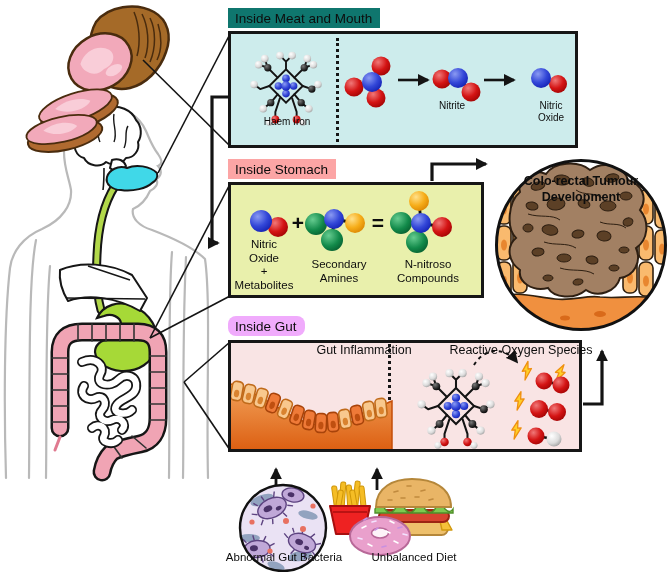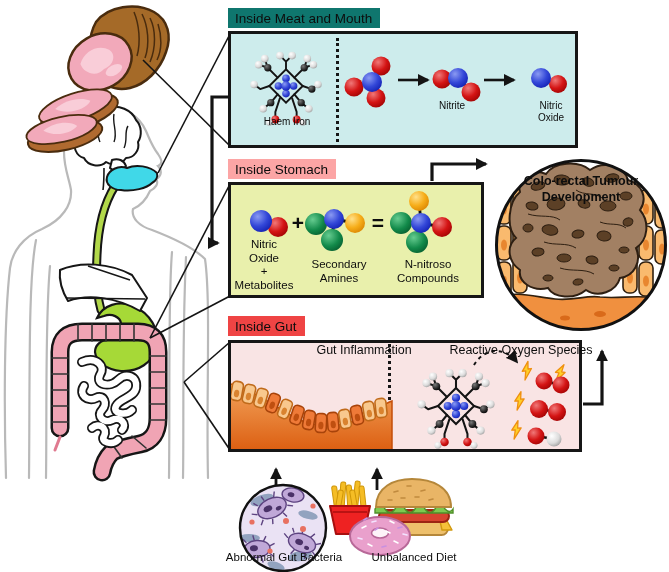--- a/index.html
+++ b/index.html
@@ -21,21 +21,21 @@
 
 <div class="stage">
 
   <div class="tab" style="left:228px;top:8px;background:#0f766e;">Inside Meat and Mouth</div>
   <div class="panel" style="left:228px;top:31px;width:350px;height:117px;background:#cdecec;"></div>
   <div class="divider" style="left:336px;top:38px;height:104px;"></div>
 
   <div class="tab" style="left:228px;top:159px;background:#fca5a5;">Inside Stomach</div>
   <div class="panel" style="left:228px;top:182px;width:256px;height:116px;background:#e9f0ac;"></div>
 
-  <div class="tab" style="left:228px;top:316px;background:#ef4444;">Inside Gut</div>
+  <div class="tab" style="left:228px;top:316px;background:#f0abfc;border-radius:8px;">Inside Gut</div>
   <div class="panel" style="left:228px;top:340px;width:354px;height:112px;background:#f9e4e4;"></div>
   <div class="divider" style="left:388px;top:344px;height:104px;"></div>
 
   <svg class="art" width="669" height="572" viewBox="0 0 669 572">
     <defs>
       <radialGradient id="gB" cx="0.35" cy="0.3" r="0.8">
         <stop offset="0" stop-color="#8a9af2"></stop>
           <stop offset="0.55" stop-color="#3347d8"></stop>
           <stop offset="1" stop-color="#101db0"></stop>
       </radialGradient>

